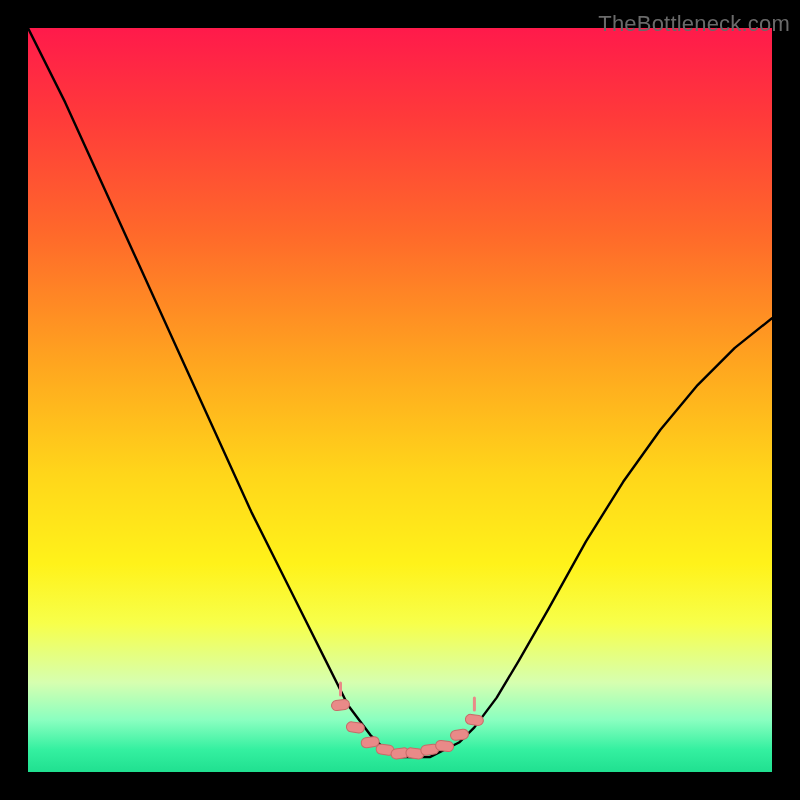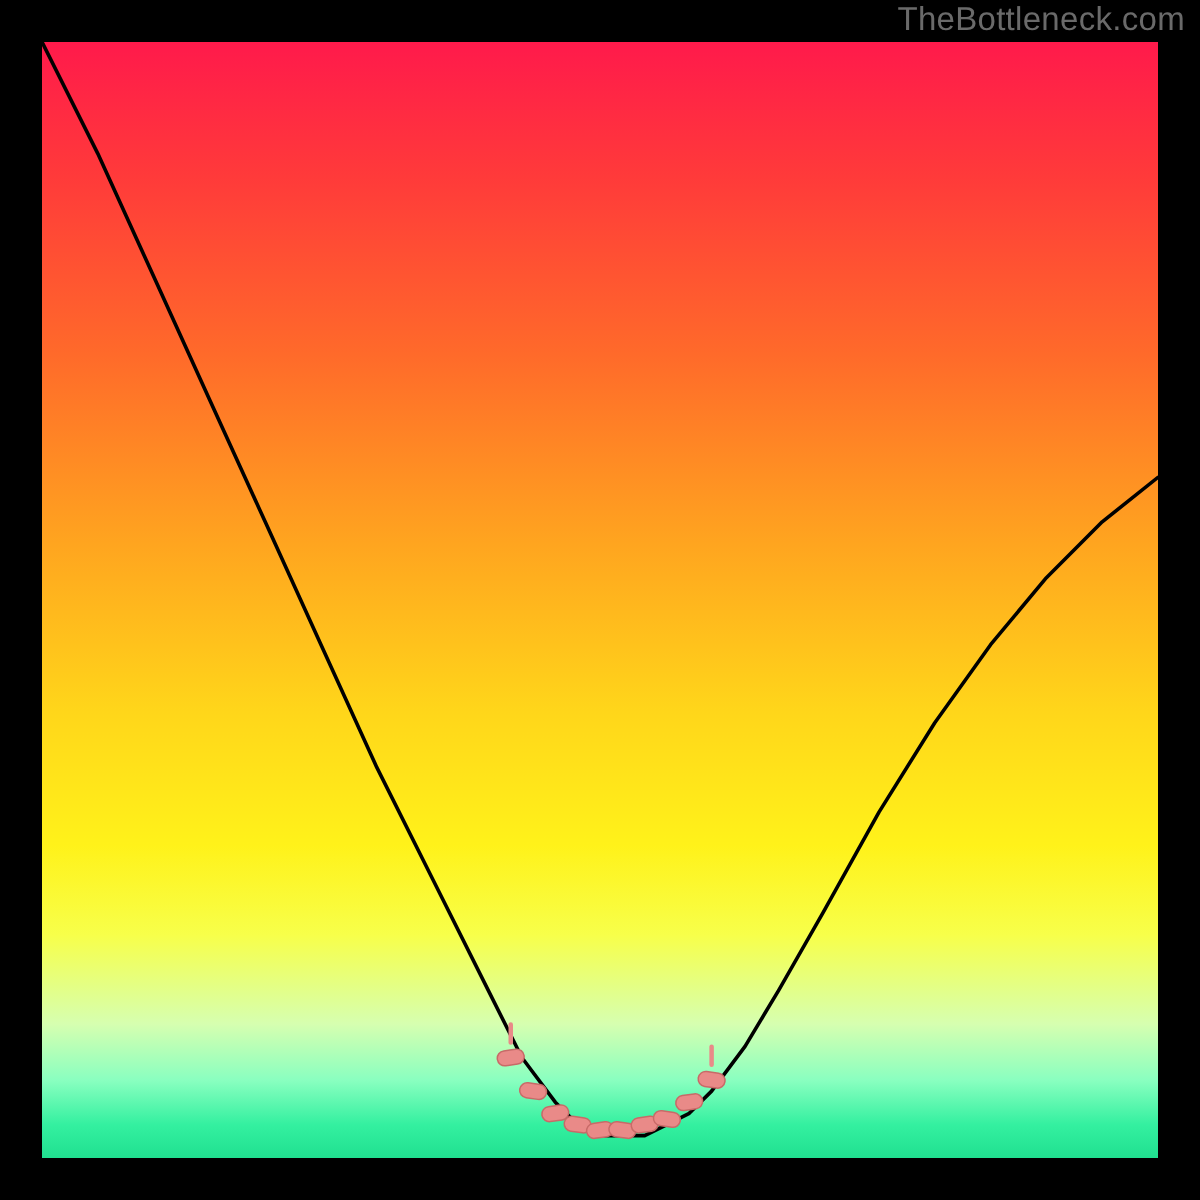--- a/index.html
+++ b/index.html
@@ -28,21 +28,21 @@
       #f7ff4a 80%,
       #d6ffb0 88%,
       #8affc0 93%,
       #34f0a0 97%,
       #20e090 100%
     );
     overflow: hidden;
   }
   .watermark {
     position: absolute;
-    top: 0;
+    top: 11px;
     right: 10px;
     color: #6a6a6a;
     font-size: 22px;
     letter-spacing: 0.2px;
     user-select: none;
   }
   svg.curve {
     position: absolute;
     left: 0;
     top: 0;

